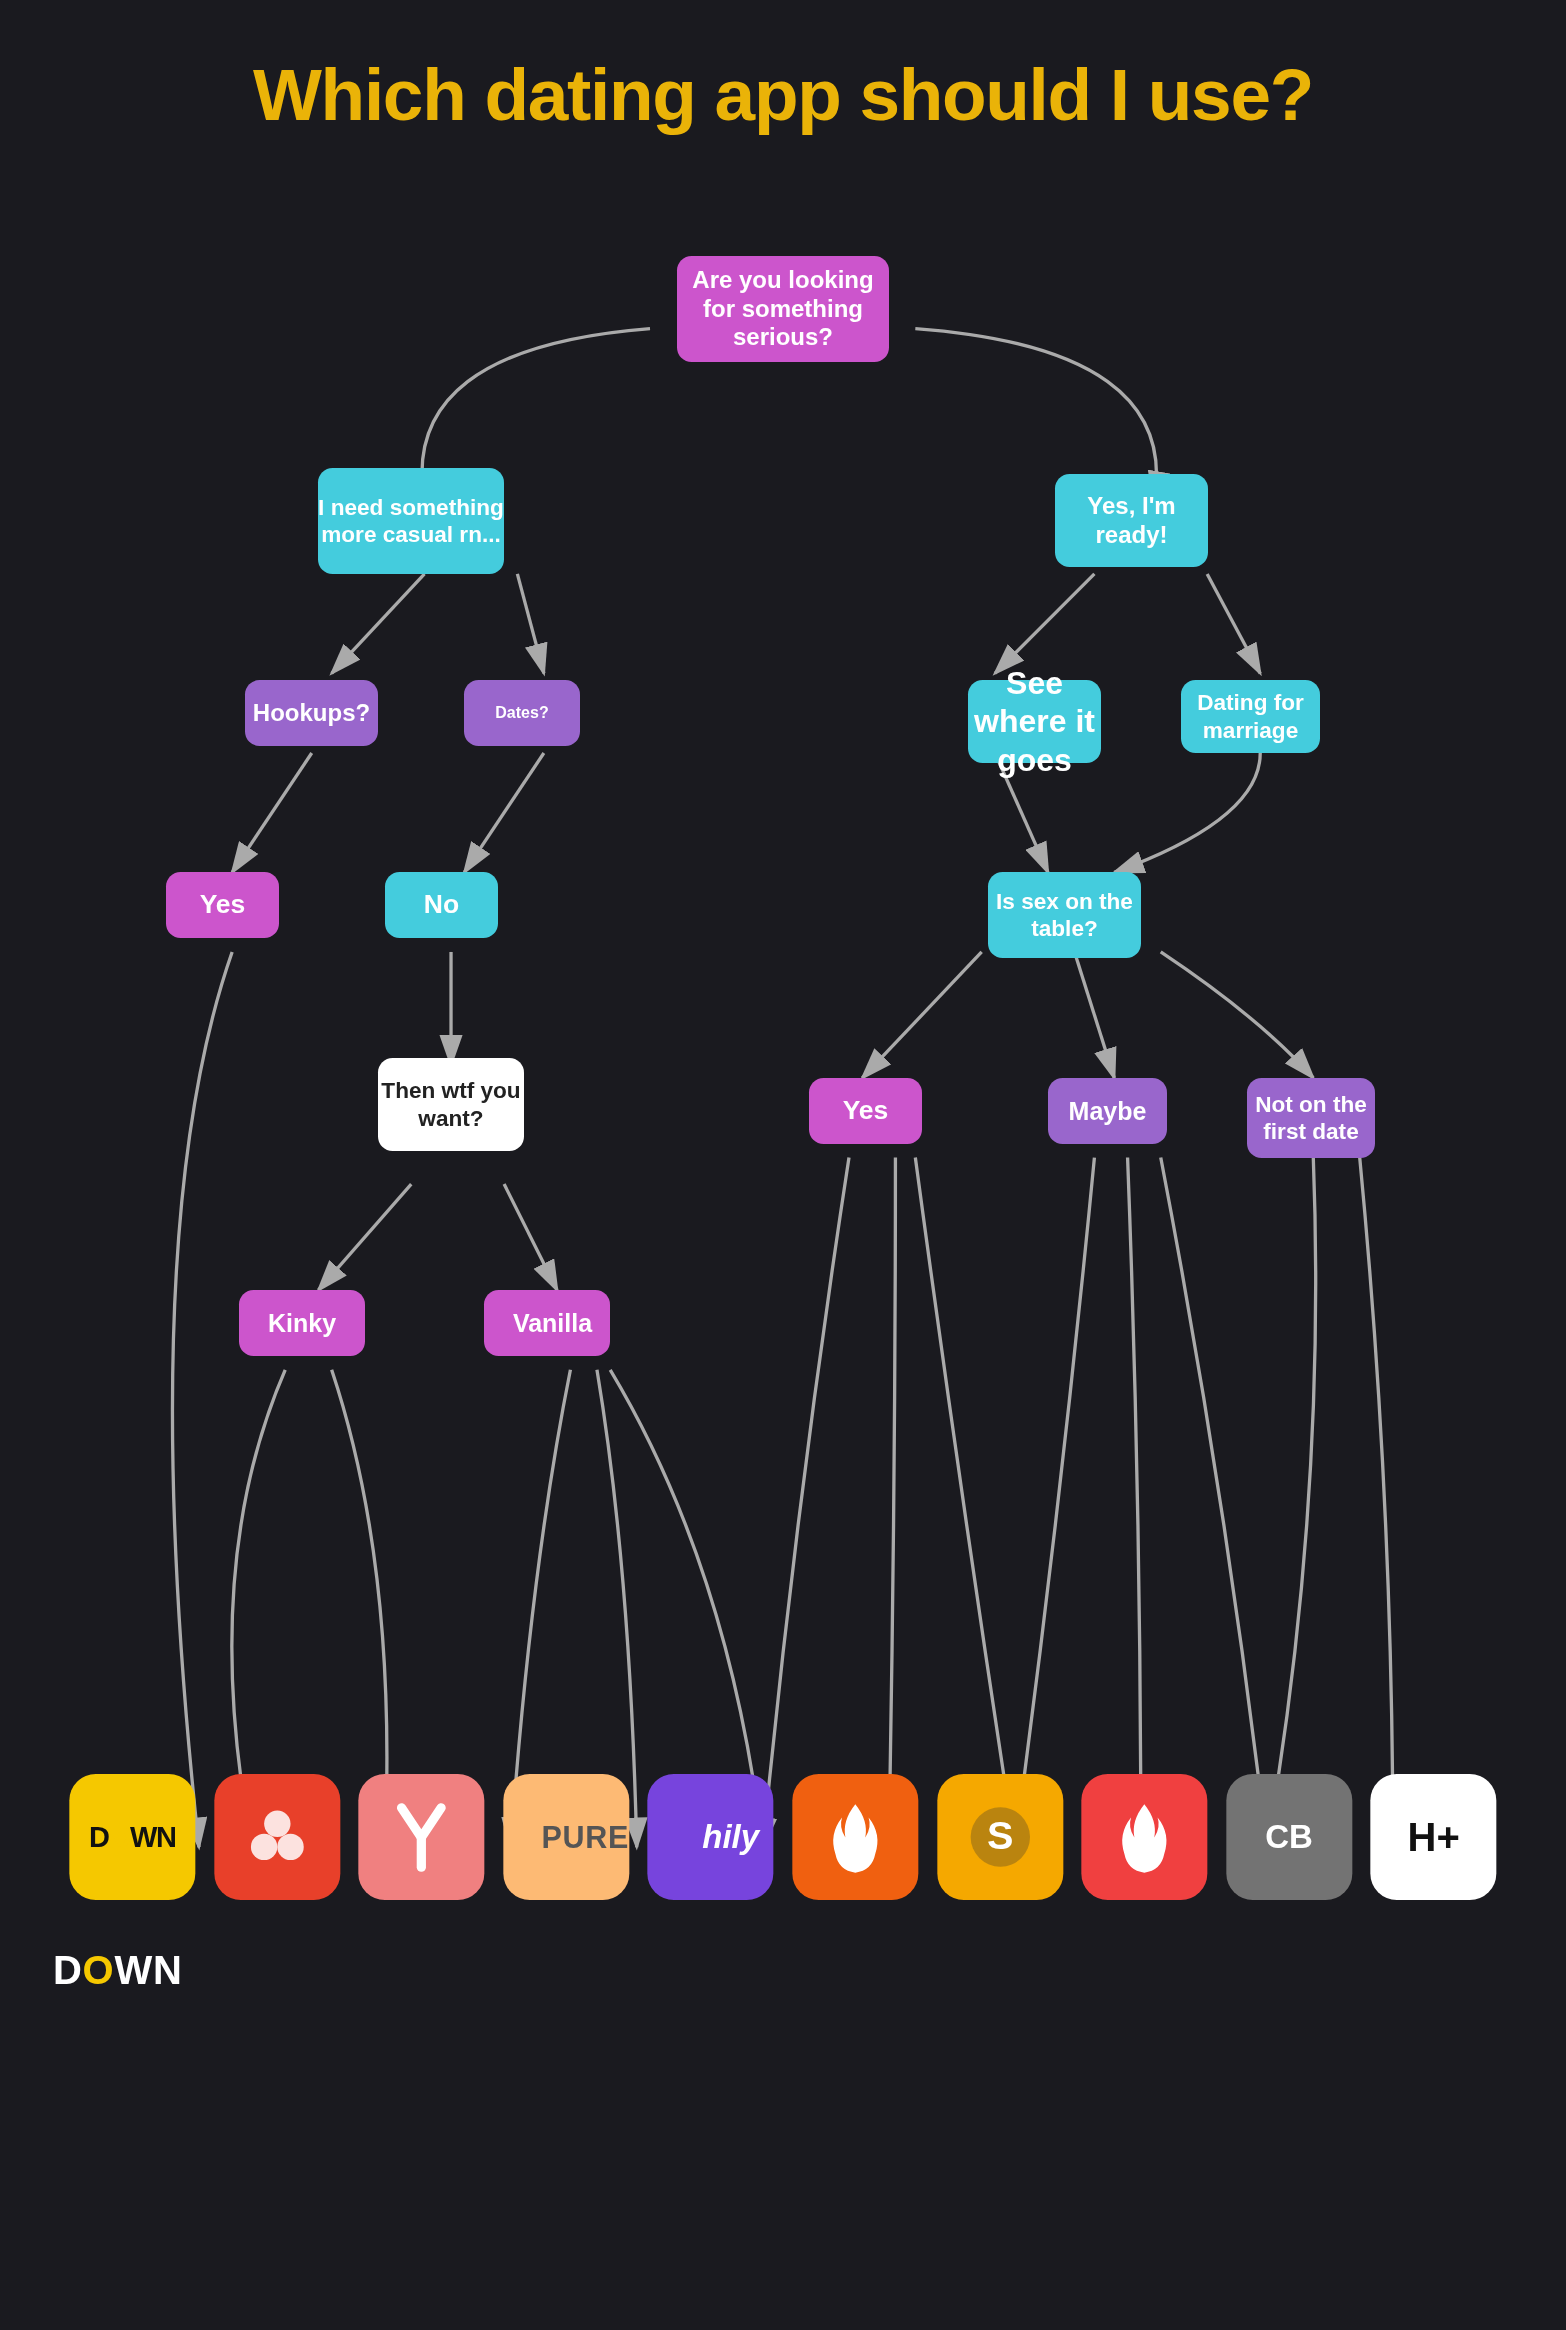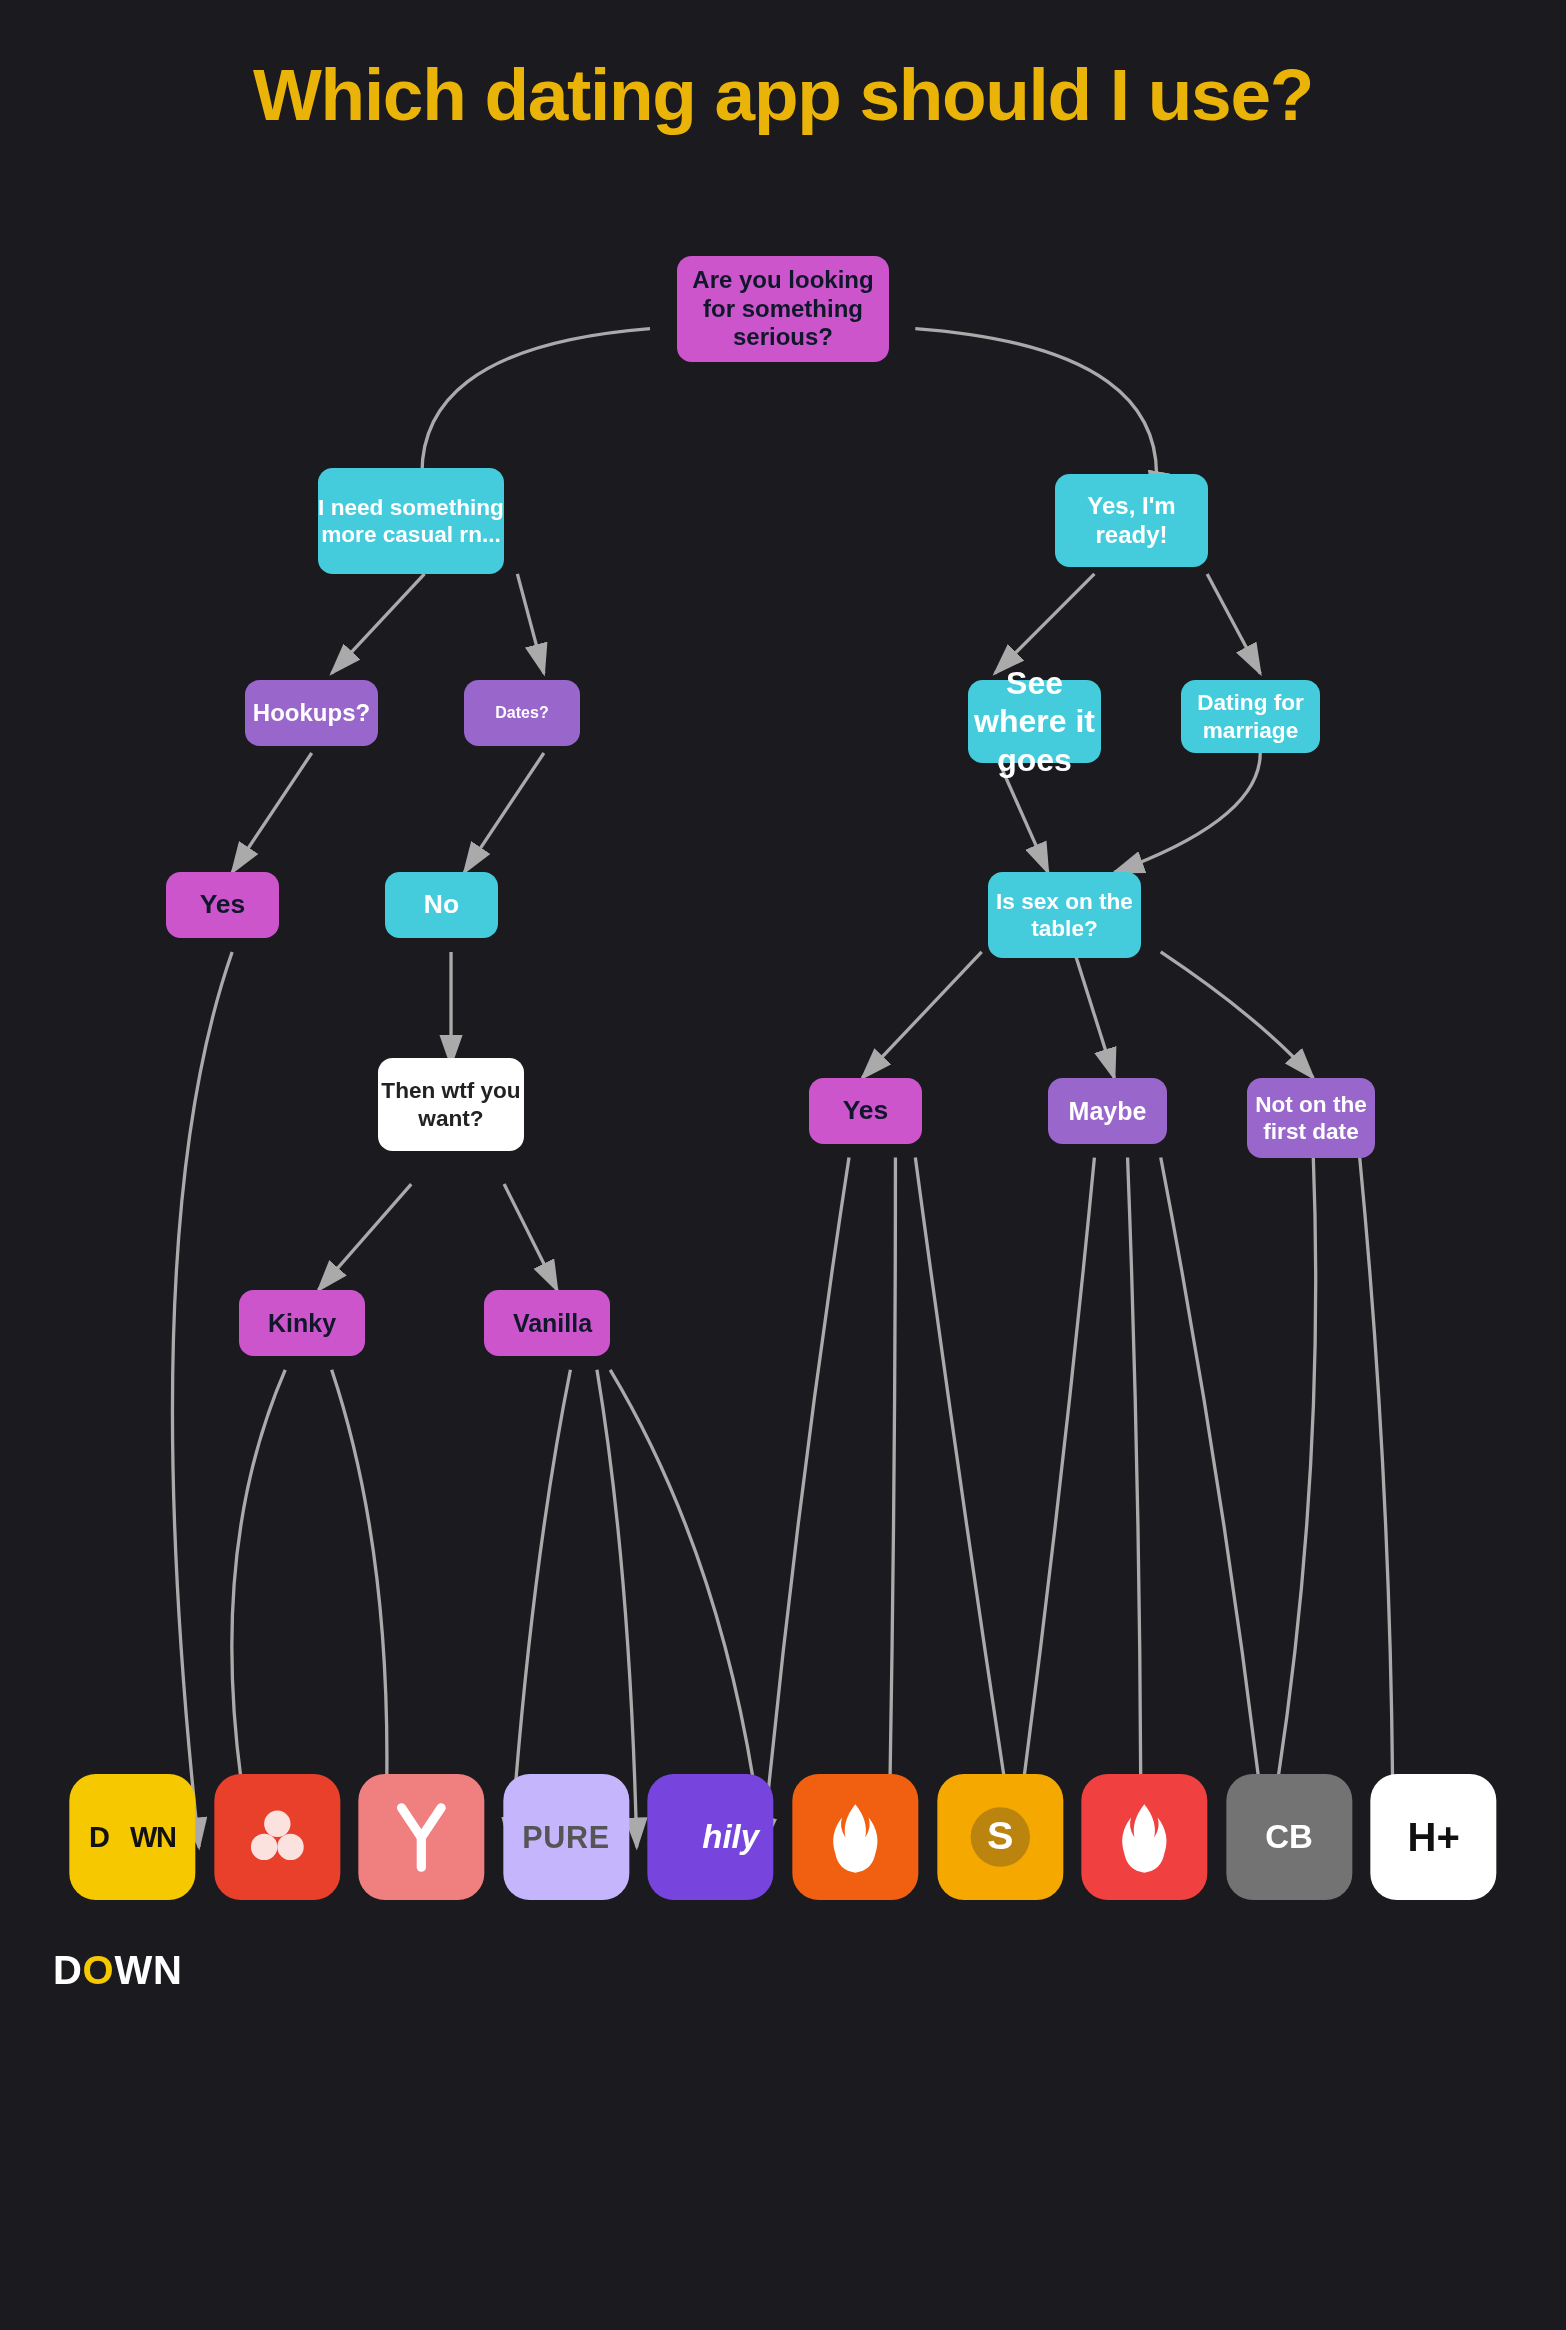--- a/index.html
+++ b/index.html
@@ -46,21 +46,21 @@
       align-items: center;
       justify-content: center;
       text-align: center;
       font-weight: 700;
       z-index: 2;
       line-height: 1.2;
     }
 
     .node-pink {
       background: #cc55cc;
-      color: #0f172a;
+      color: #ffffff;
     }
 
     .node-cyan {
       background: #44ccdd;
       color: #fff;
     }
 
     .node-purple {
       background: #9966cc;
       color: #fff;
@@ -92,21 +92,21 @@
       font-size: 34px;
       font-weight: 900;
       color: #fff;
       overflow: hidden;
       flex-shrink: 0;
     }
 
     .app-down { background: #f5c800; color: #111; }
     .app-bumble { background: #e8402a; }
     .app-feeld { background: #f08080; }
-    .app-pure { background: #c4b5fd; color: #333; }
+    .app-pure { background: #fdba74; color: #333; justify-content: flex-end; }
     .app-hily { background: #7744dd; padding-left: 40px; }
     .app-hud { background: #f06010; }
     .app-skout { background: #f5a800; color: #333; }
     .app-tinder { background: #f04040; }
     .app-casualx { background: #737373; }
     .app-happn { background: #ffffff; color: #111; }
 
     .brand-footer {
       position: absolute;
       bottom: 40px;

